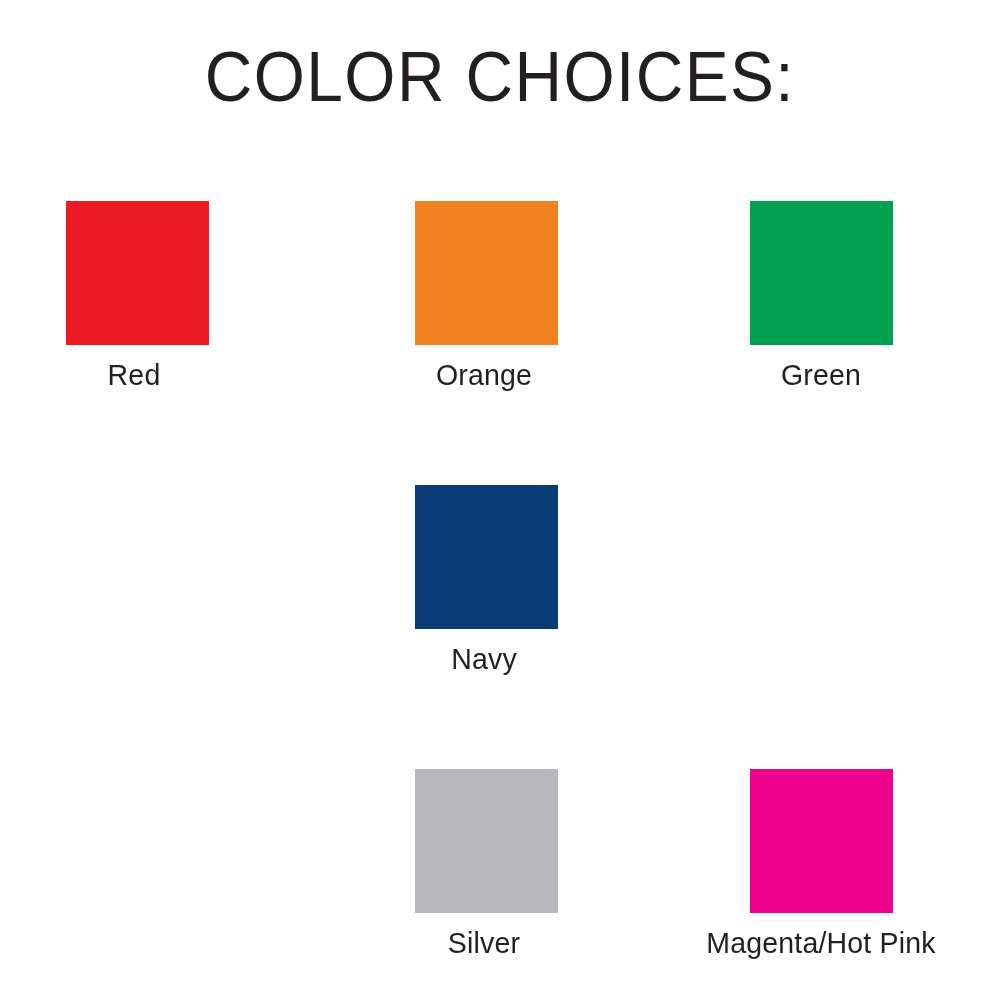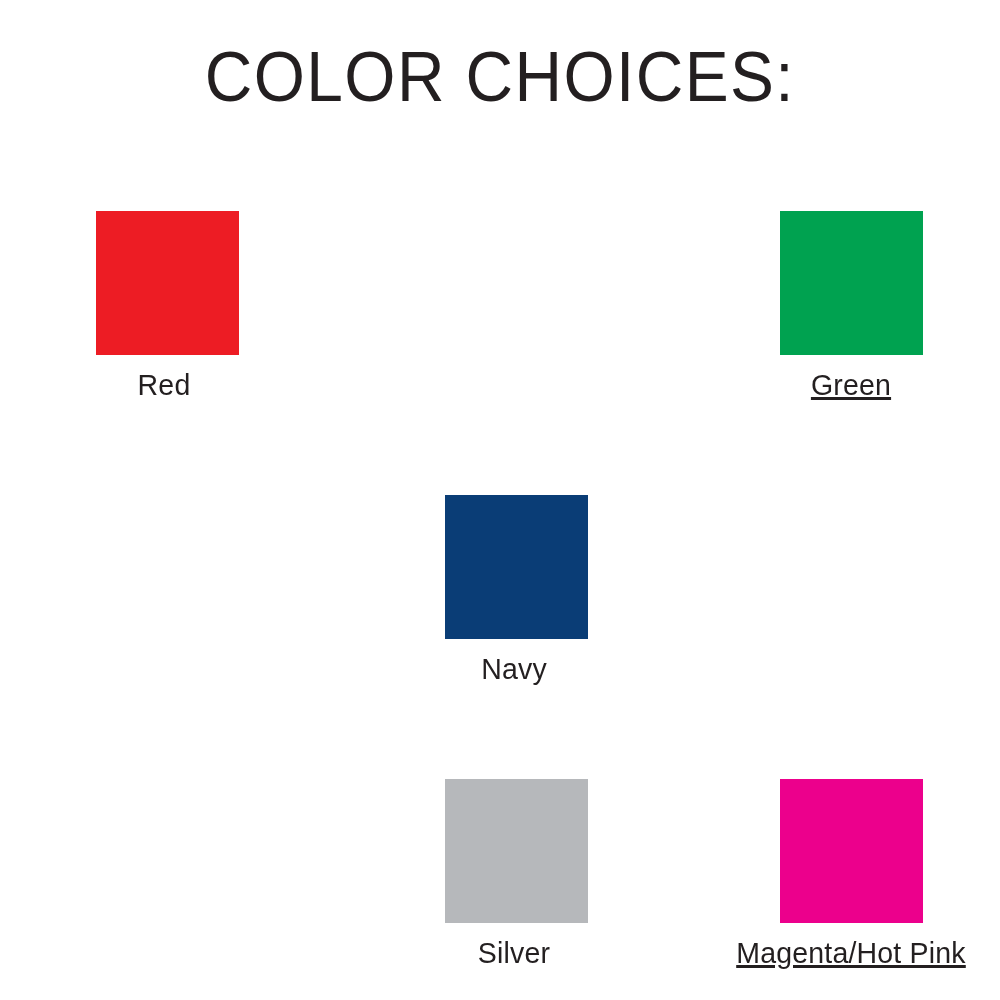--- a/index.html
+++ b/index.html
@@ -54,27 +54,26 @@
   .grid-row {
     position: relative;
     height: 284px;
   }
   .grid-row:last-child {
     height: 240px;
   }
 
   .cell {
     position: absolute;
-    top: 12px;
+    top: 2px;
     width: 286px;
-    padding-left: 30px;
   }
   .cell.col-0 { left: 0px; }
   .cell.col-1 { left: 345px; }
-  .cell.col-2 { left: 680px; text-decoration: underline; }
+  .cell.col-2 { left: 680px; }
 
   .swatch {
     width: 143px;
     height: 144px;
     margin-left: 66px;
     background: #cccccc;
   }
   
   .cell.col-1 .swatch { margin-left: 70px; }
   .cell.col-2 .swatch { margin-left: 70px; }
@@ -107,20 +106,24 @@
     <div class="title">COLOR CHOICES:</div>
   </div>
 
   <div class="grid">
 
     <div class="grid-row">
       <div class="cell col-0">
         <div class="swatch" style="background-color: rgb(237, 28, 36);"></div>
         <div class="label">Red</div>
       </div>
+      <div class="cell col-1">
+        <div class="swatch" style="background-color: rgb(240, 129, 33);"></div>
+        <div class="label">Orange</div>
+      </div>
       <div class="cell col-2">
         <div class="swatch" style="background-color: rgb(0, 162, 80);"></div>
         <div class="label">Green</div>
       </div>
     </div>
 
     <div class="grid-row">
       <div class="cell col-1">
         <div class="swatch" style="background-color: rgb(10, 61, 118);"></div>
         <div class="label">Navy</div>

